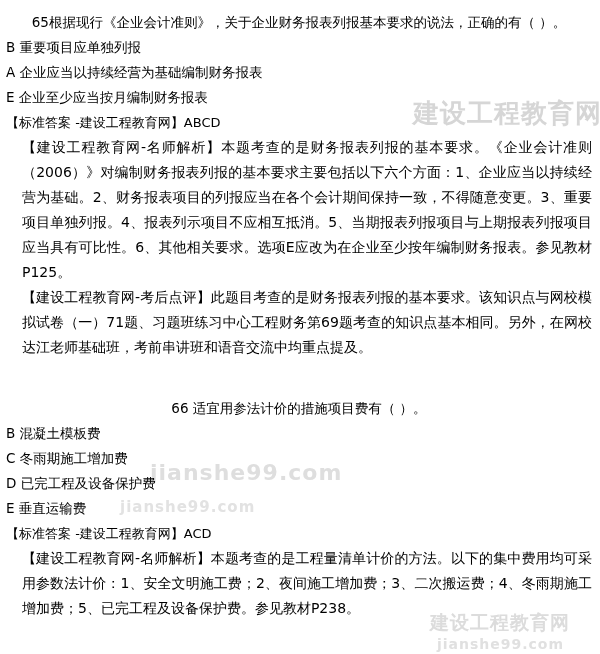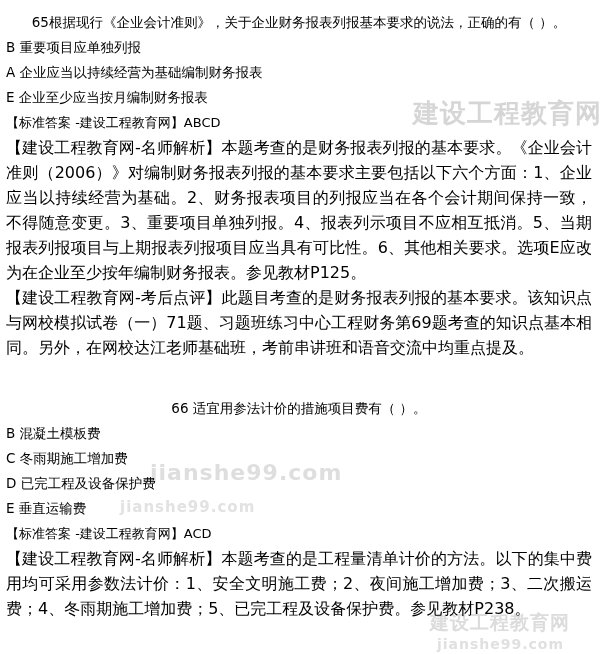--- a/index.html
+++ b/index.html
@@ -36,24 +36,25 @@
     font-size: 13.5px;
     text-align: center;
   }
   .opt {
     font-size: 13.5px;
   }
   .gap-big {
     height: 36px;
   }
   .para {
-    font-size: 16px;
+    font-size: 14px;
     line-height: 25px;
     text-align: justify;
     text-justify: inter-ideograph;
+    margin-left: 16px;
   }
   
   .wm {
     position: absolute;
     color: #d9d9d9;
     font-weight: bold;
     z-index: 1;
     pointer-events: none;
     user-select: none;
     white-space: nowrap;

